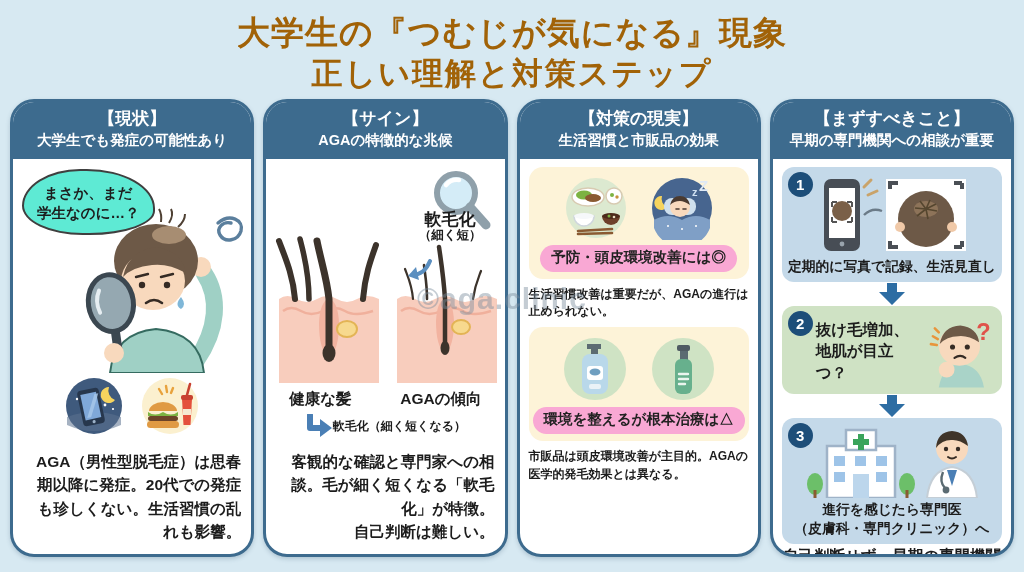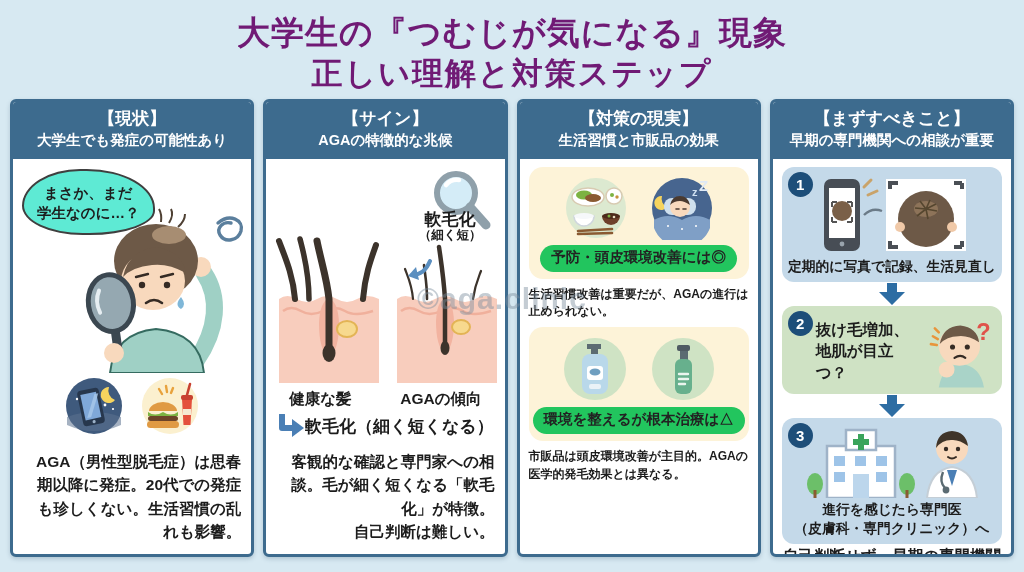--- a/index.html
+++ b/index.html
@@ -1,24 +1,24 @@
 <!DOCTYPE html>
 <html><head>
 <meta charset="utf-8">
 <style>
   html,body{margin:0;padding:0;}
   body{font-family:"Liberation Sans",sans-serif;}
   .stage{position:relative;width:1024px;height:572px;background:#d7e9f2;overflow:hidden;color:#1c1c1c;}
   
-  .title{padding-top:12px;text-align:center;font-weight:bold;color:#701a75;line-height:1.28;}
+  .title{padding-top:12px;text-align:center;font-weight:bold;color:#a16207;line-height:1.28;}
   .t1{font-size:33px;letter-spacing:1px;}
   .t2{font-size:31px;letter-spacing:2px;}
   
   .panels{position:absolute;left:10px;right:10px;top:99px;bottom:15px;display:flex;gap:9px;}
-  .panel{flex:1;background:#fff;border:3px solid #3d6b8e;border-radius:6px;overflow:hidden;display:flex;flex-direction:column;box-shadow:0 2px 4px rgba(60,90,120,.25);}
+  .panel{flex:1;background:#fff;border:3px solid #3d6b8e;border-radius:24px;overflow:hidden;display:flex;flex-direction:column;box-shadow:0 2px 4px rgba(60,90,120,.25);}
   .phead{background:#3d6b8e;color:#fff;text-align:center;font-weight:bold;padding:6px 2px 8px;line-height:1.35;}
   .ph1{font-size:17px;}
   .ph2{font-size:14.5px;}
   .pbody{flex:1;padding:8px 9px 9px;display:flex;flex-direction:column;align-items:center;position:relative;}
   .ptext{font-weight:bold;font-size:15.5px;line-height:1.5;color:#1c1c1c;margin:auto 1px 2px;white-space:pre-line;text-align:right;}
   
   .p1-illus{position:relative;width:100%;height:206px;flex:none;}
   .bubble{position:absolute;left:0;top:2px;background:#5eead4;border:2.5px solid #3f3f3f;border-radius:46% 54% 52% 48% / 58% 62% 38% 46%;padding:12px 13px 10px;font-weight:bold;font-size:14.5px;text-align:center;white-space:pre-line;line-height:1.4;z-index:2;}
   .bdot{position:absolute;background:#fff;border:2px solid #3f3f3f;border-radius:50%;}
   .b1{width:12px;height:12px;left:96px;top:82px;}
@@ -27,25 +27,25 @@
   .icon-row{display:flex;gap:18px;margin:4px 0 2px;flex:none;}
   
   .p2-top{position:relative;width:100%;height:66px;flex:none;}
   .magnifier{position:absolute;right:2px;top:0;}
   .p2-illus{position:relative;width:100%;flex:none;}
   .nanmouka{position:absolute;top:-22px;right:14px;text-align:center;font-weight:bold;line-height:1.1;z-index:2;}
   .nanmouka .nm1{font-size:17px;text-align:center;}
   .nanmouka .nm2{font-size:12.5px;}
   .curve-arrow{position:absolute;top:26px;right:62px;z-index:2;}
   .hair-labels{width:100%;display:flex;justify-content:space-between;padding:0 14px;box-sizing:border-box;font-weight:bold;font-size:15.5px;flex:none;}
-  .arrow-line{display:flex;align-items:center;font-weight:bold;font-size:17px;margin-top:4px;flex:none;}
+  .arrow-line{display:flex;align-items:center;font-weight:bold;font-size:12px;margin-top:4px;flex:none;}
   
   .cream{width:100%;box-sizing:border-box;background:#fdf3d8;border-radius:14px;padding:9px 4px 7px;display:flex;flex-direction:column;gap:5px;flex:none;}
   .cream-icons{display:flex;justify-content:center;gap:22px;}
-  .pill{display:block;margin:0 auto;width:fit-content;background:#22c55e;border-radius:20px;padding:3px 11px 5px;font-size:14.5px;font-weight:bold;color:#222;white-space:nowrap;}
+  .pill{display:block;margin:0 auto;width:fit-content;background:#f9a8d4;border-radius:20px;padding:3px 11px 5px;font-size:14.5px;font-weight:bold;color:#222;white-space:nowrap;}
   .p3text{font-weight:bold;font-size:12px;line-height:1.45;margin:7px 0;white-space:pre-line;}
   
   .step{position:relative;width:100%;box-sizing:border-box;border-radius:12px;padding:8px 6px 6px;flex:none;}
   .step-blue{background:#c4d9e9;}
   .step-green{background:#cfe2c4;display:flex;align-items:center;gap:2px;padding-left:34px;}
   .num{position:absolute;left:6px;top:5px;width:25px;height:25px;border-radius:50%;background:#1d4e79;color:#fff;font-weight:bold;font-size:15px;display:flex;align-items:center;justify-content:center;z-index:2;}
   .step-caption{text-align:center;font-weight:bold;font-size:13.8px;line-height:1.35;white-space:pre-line;margin-top:3px;}
   .step2-text{font-weight:bold;font-size:15.5px;line-height:1.4;white-space:pre-line;}
   .varrow{margin:1px auto;flex:none;line-height:0;}
   .step-illus-row{display:flex;justify-content:center;align-items:flex-end;}

